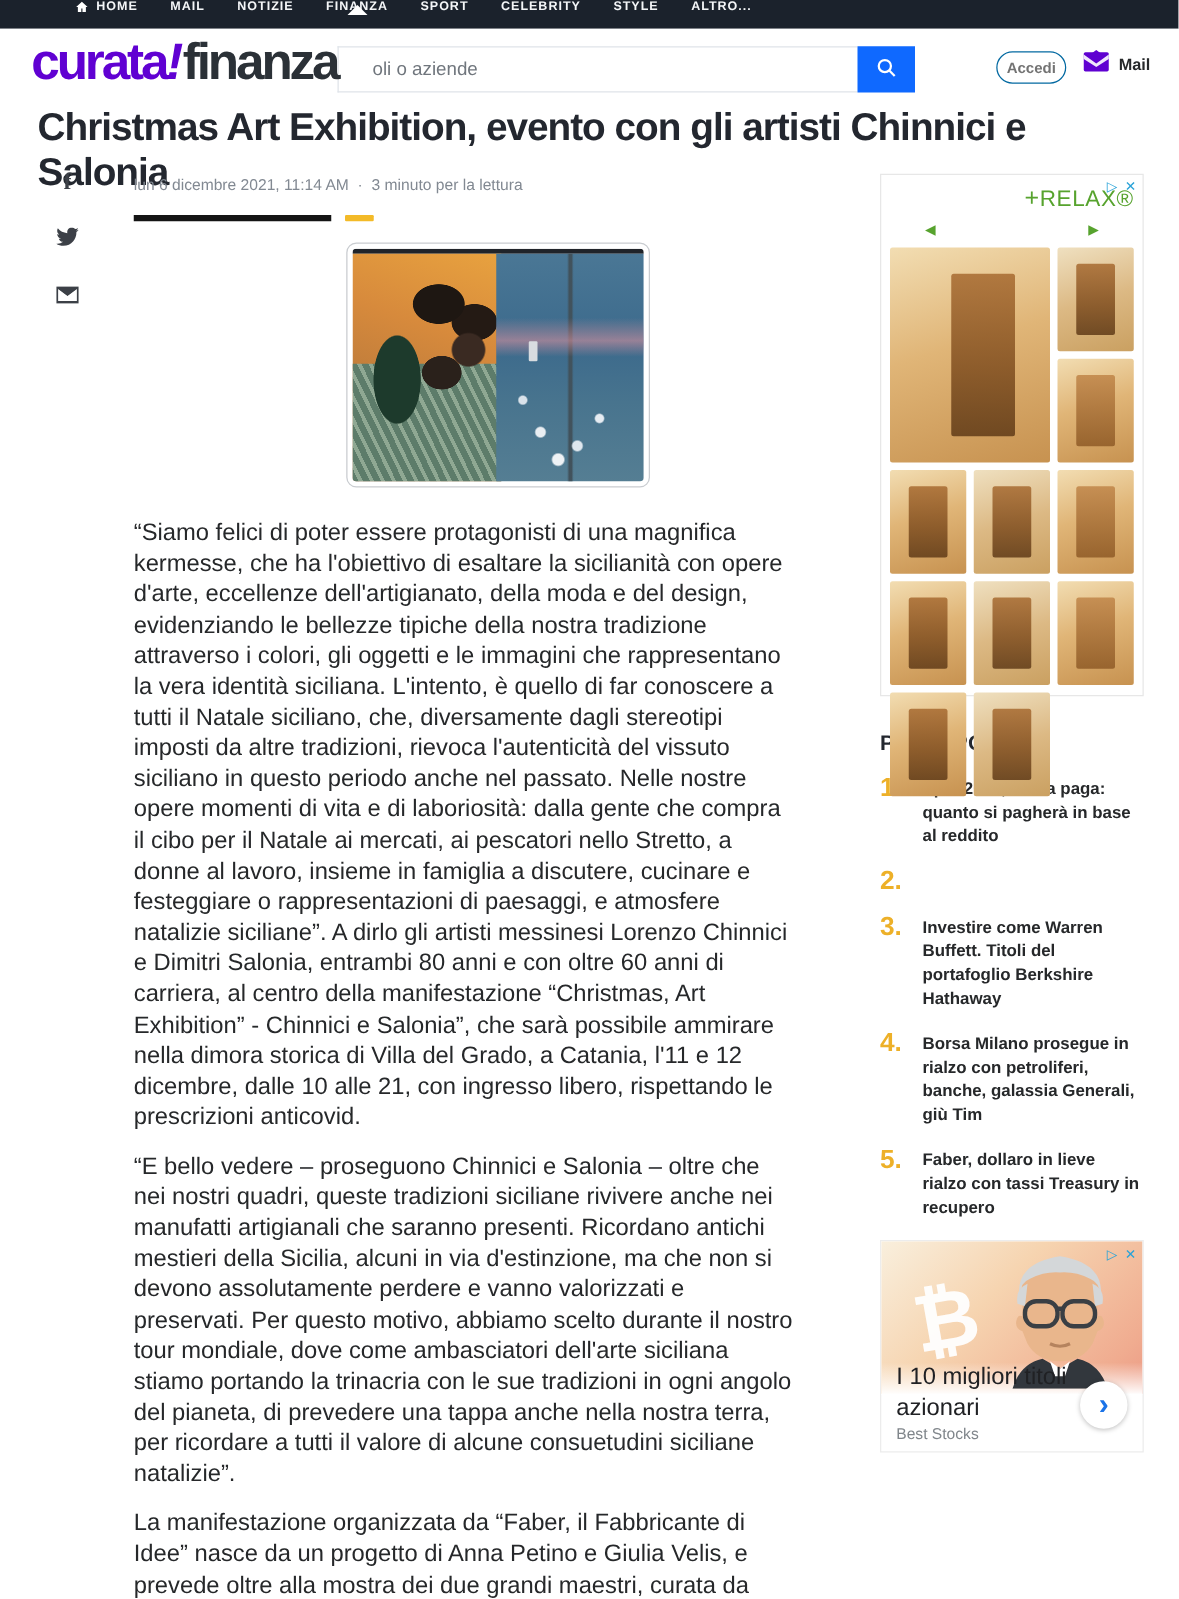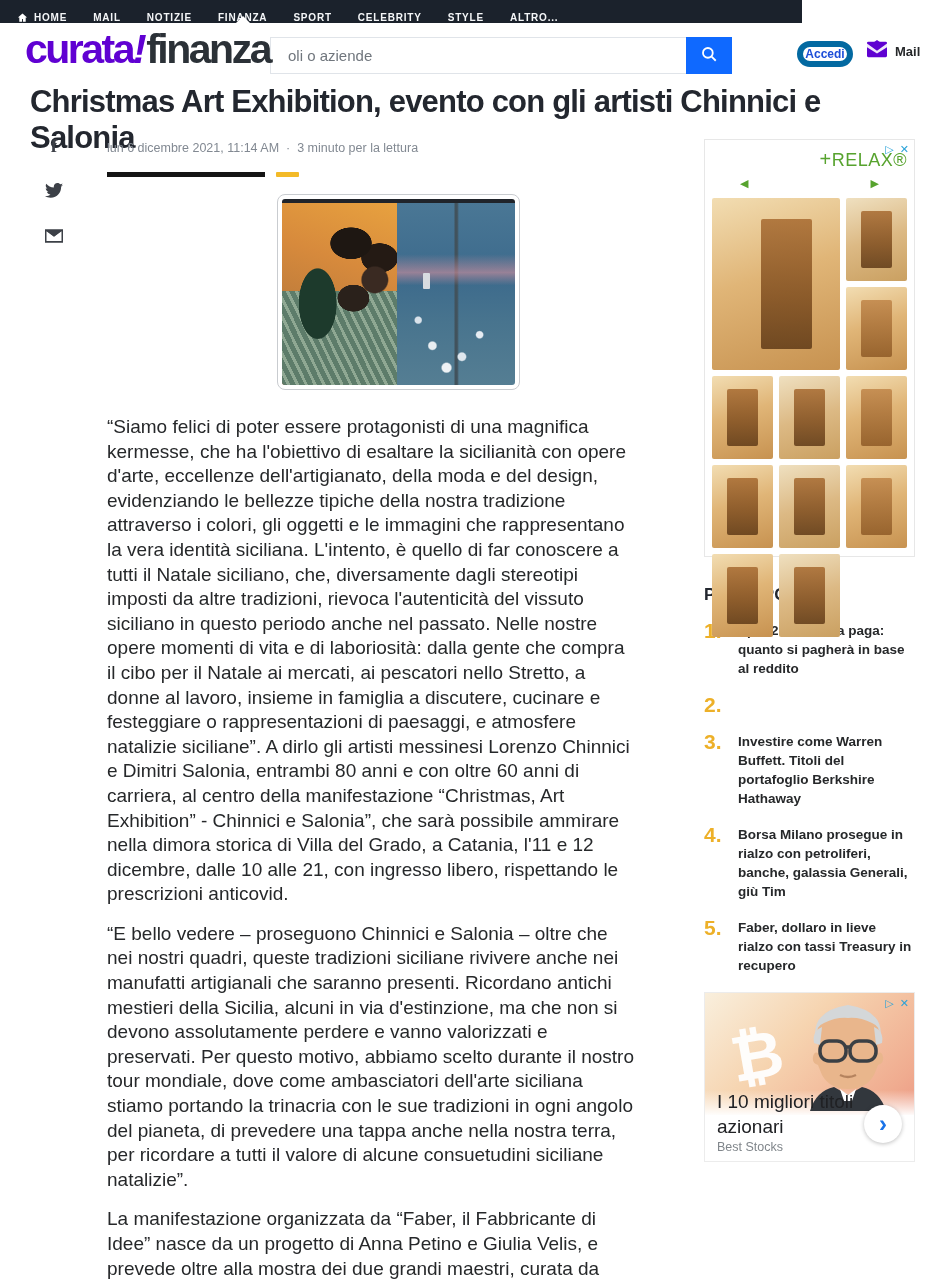--- a/index.html
+++ b/index.html
@@ -1,35 +1,35 @@
 <!DOCTYPE html>
 <html lang="it"><head>
 <meta charset="utf-8">
 <style>
   * { margin:0; padding:0; box-sizing:border-box; }
   html,body { background:#fff; }
   body { font-family:"Liberation Sans", sans-serif; color:#26282a; }
   .page { position:relative; width:943px; height:1279px; background:#fff; overflow:hidden; margin:0 auto; }
 
   
-  .topnav { position:absolute; left:0; top:0; width:802px; height:23px; background:#1b222c; display:flex; align-items:flex-end; gap:26px; padding-left:17px; }
+  .topnav { position:absolute; left:0; top:0; width:943px; height:23px; background:#1b222c; display:flex; align-items:flex-start; gap:26px; padding-left:60px; }
   .topnav .nav-item { color:#f4f6f8; font-size:10px; font-weight:bold; letter-spacing:.8px; cursor:pointer; position:relative; display:flex; align-items:center; gap:6px; }
   .home-glyph svg { display:block; }
   .nav-notch { position:absolute; left:50%; bottom:-1px; transform:translateX(-50%); width:0; height:0; border-left:8px solid transparent; border-right:8px solid transparent; border-bottom:8px solid #fff; }
 
   
   .masthead { position:absolute; left:0; top:23px; width:943px; height:62px; background:#fff; }
-  .search-input { position:absolute; left:270px; top:14px; width:416px; height:37px; border:1px solid #e0e4e9; border-right:none; font-size:15px; padding-left:17px; color:#26282a; outline:none; font-family:"Liberation Sans",sans-serif; }
+  .search-input { position:absolute; left:270px; top:14px; width:416px; height:37px; border:1px solid #e0e4e9; border-right:none; font-size:15px; padding-left:27px; color:#26282a; outline:none; font-family:"Liberation Sans",sans-serif; }
   .search-input::placeholder { color:#70767d; }
   .search-btn { position:absolute; left:686px; top:14px; width:46px; height:37px; background:#0f69ff; border:none; cursor:pointer; display:flex; align-items:center; justify-content:center; }
   .logo { position:absolute; left:25px; top:3px; font-size:41px; font-weight:bold; letter-spacing:-2.5px; z-index:3; cursor:pointer; }
   .logo .y { color:#6001d2; }
   .logo .bang { color:#6001d2; font-style:italic; margin-right:2px; }
   .logo .f { color:#2b3137; }
-  .accedi-btn { position:absolute; left:797px; top:18px; width:56px; height:26px; border:6px solid #0369a1; border-radius:14px; background:#fff; color:#1d4ed8; font-size:12px; font-weight:bold; cursor:pointer; font-family:"Liberation Sans",sans-serif; }
+  .accedi-btn { position:absolute; left:797px; top:18px; width:56px; height:26px; border:1px solid #0369a1; border-radius:14px; background:#fff; color:#737373; font-size:12px; font-weight:bold; cursor:pointer; font-family:"Liberation Sans",sans-serif; }
   .mail-link { position:absolute; left:866px; top:16px; display:flex; align-items:center; gap:7px; cursor:pointer; }
   .mail-link .label { font-size:13px; font-weight:bold; color:#26282a; }
 
   
   .article-title { position:absolute; left:30px; top:84px; width:880px; font-size:31px; font-weight:bold; letter-spacing:-.8px; color:#23272f; }
 
   
   .share-rail { position:absolute; left:44px; top:136px; display:flex; flex-direction:column; gap:26px; }
   .share-btn { width:20px; height:20px; display:flex; align-items:center; justify-content:center; cursor:pointer; color:#3c4047; }
   .fb-glyph { font-family:"Liberation Serif",serif; font-size:19px; font-weight:bold; }

